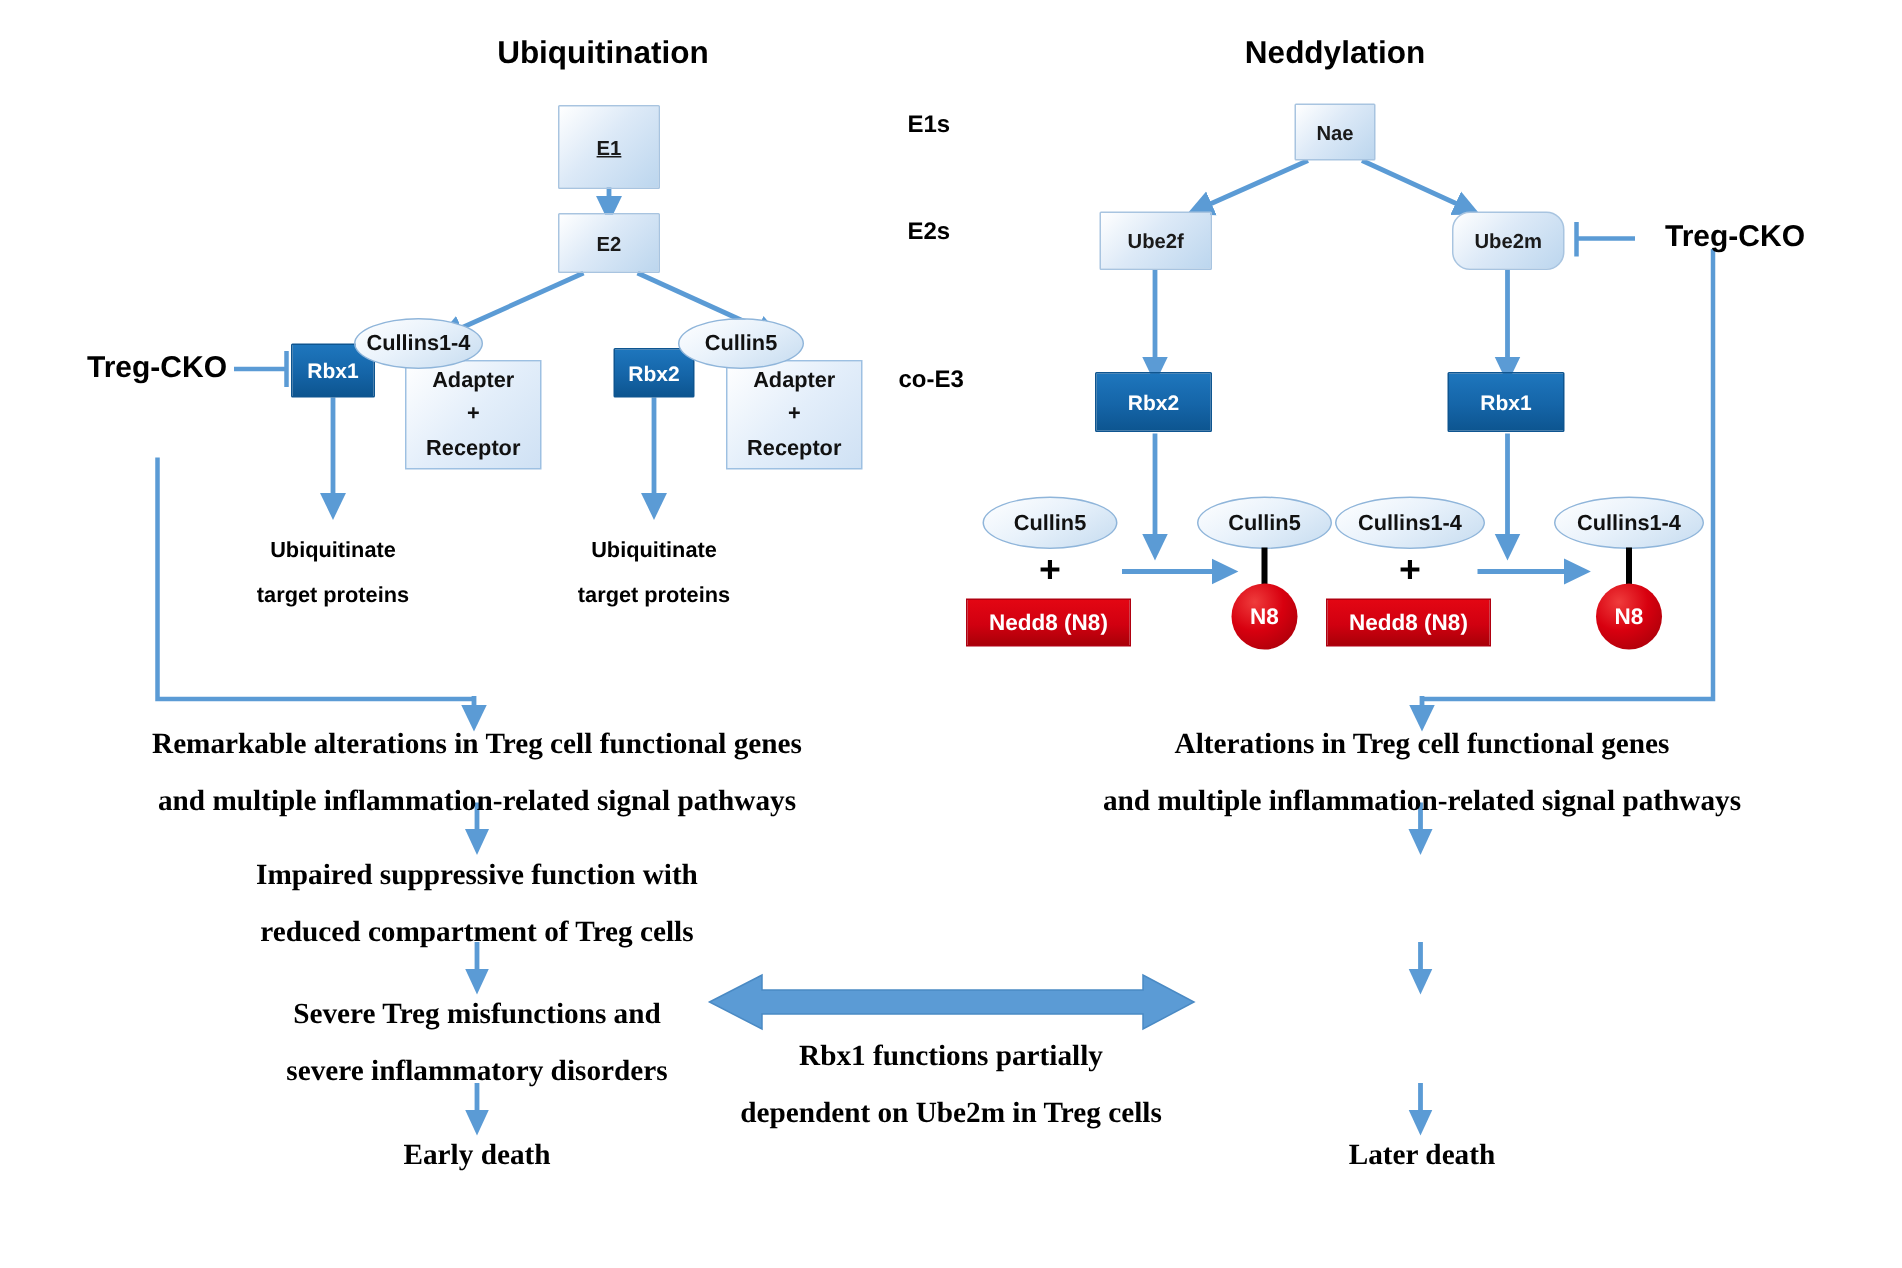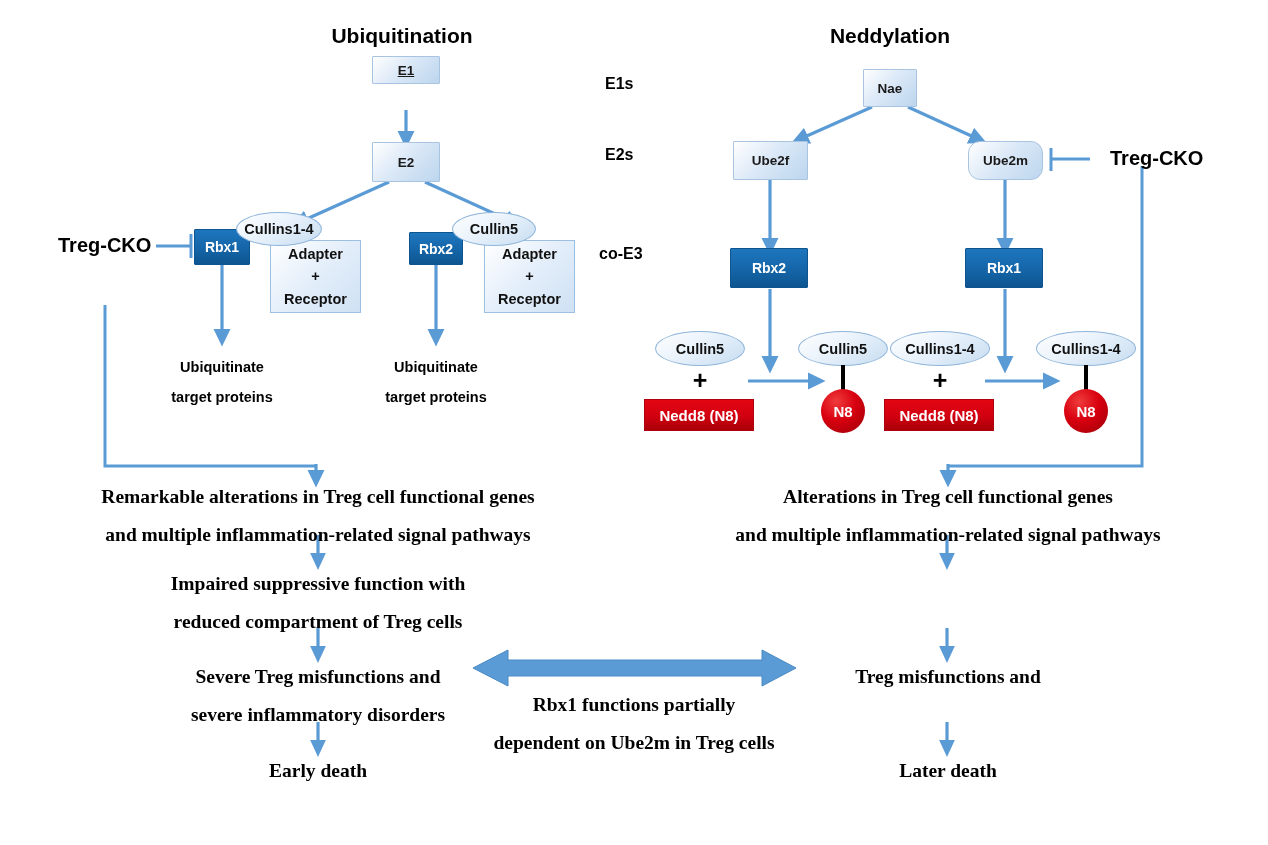--- a/index.html
+++ b/index.html
@@ -221,21 +221,21 @@
     <polygon points="473,668 508,650 508,660 762,660 762,650 796,668 762,686 762,676 508,676 508,686" fill="#5B9BD5" stroke="#4a8ac4" stroke-width="1"></polygon>
   </svg>
 
   <div class="abs title" style="left:790px; top:24px; width:200px;">Neddylation</div>
   <div class="abs title" style="left:302px; top:24px; width:200px;">Ubiquitination</div>
 
   <div class="abs stage-label" style="left:605px; top:75px;">E1s</div>
   <div class="abs stage-label" style="left:605px; top:146px;">E2s</div>
   <div class="abs stage-label" style="left:599px; top:245px;">co-E3</div>
 
-  <div class="abs lightbox" style="left:372px; top:56px; width:68px; height:28px;text-decoration:underline;">E1</div>
+  <div class="abs lightbox" style="left:372px; top:70px; width:68px; height:56px;text-decoration:underline;">E1</div>
   <div class="abs lightbox" style="left:372px; top:142px; width:68px; height:40px;">E2</div>
 
   <div class="abs cko-label" style="left:58px; top:234px;">Treg-CKO</div>
 
   <div class="abs adapterbox" style="left:270px; top:240px; width:91px; height:73px;">
     <span>Adapter</span>
     <span>+</span>
     <span>Receptor</span>
   </div>
   <div class="abs darkbox" style="left:194px; top:229px; width:56px; height:36px;">Rbx1</div>
@@ -297,21 +297,20 @@
 
   <div class="abs ellipse" style="left:1036px; top:331px; width:100px; height:35px;">Cullins1-4</div>
   <div class="abs stem" style="left:1084px; top:365px; width:4px; height:27px;"></div>
   <div class="abs n8circle" style="left:1064px; top:389px; width:44px; height:44px;">N8</div>
 
   <div class="abs flowtext" style="left:648px; top:478px; width:600px;">
     <div>Alterations in Treg cell functional genes</div>
     <div>and multiple inflammation-related signal pathways</div>
   </div>
   <div class="abs flowtext" style="left:648px; top:658px; width:600px;">
-    <div>Treg misfunctions and</div>
   </div>
   <div class="abs flowtext" style="left:648px; top:752px; width:600px;">
     <div>Later death</div>
   </div>
 
   <div class="abs flowtext" style="left:434px; top:686px; width:400px;">
     <div>Rbx1 functions partially</div>
     <div>dependent on Ube2m in Treg cells</div>
   </div>
 

